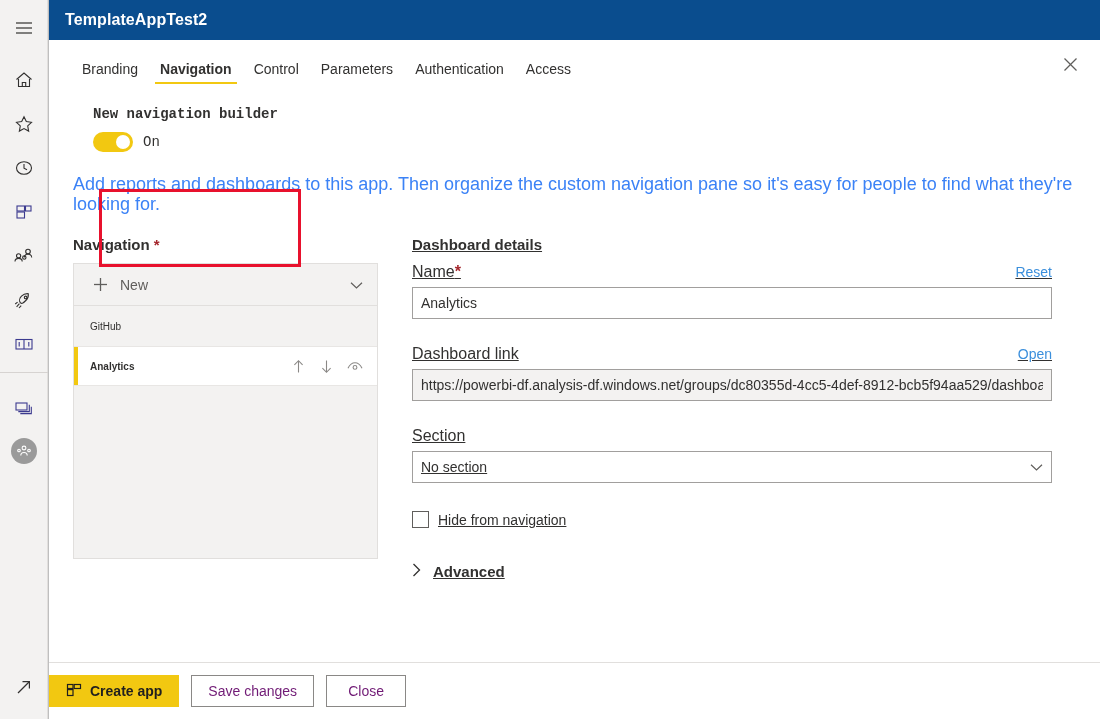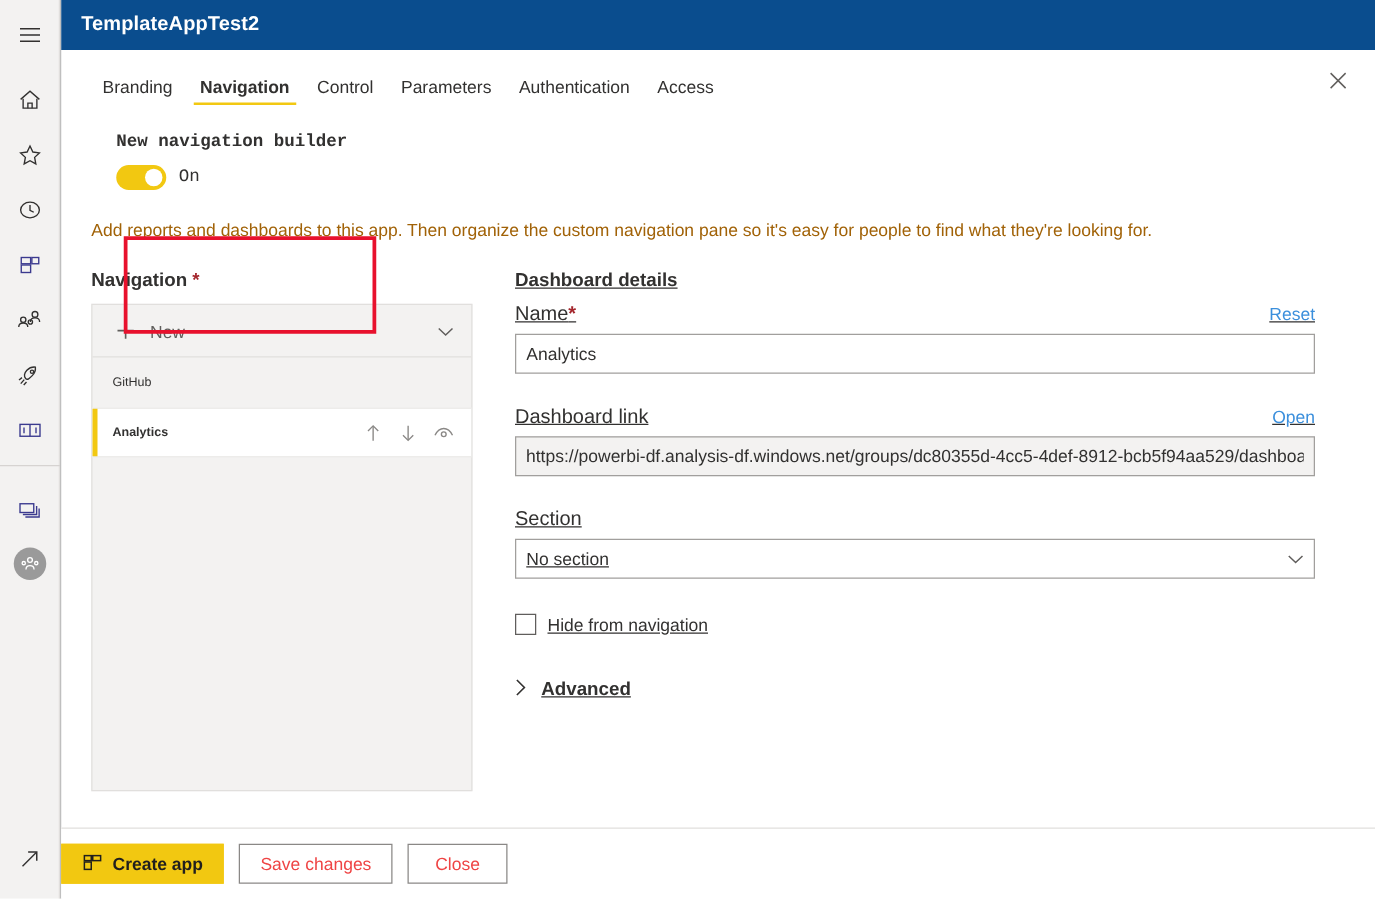--- a/index.html
+++ b/index.html
@@ -150,22 +150,22 @@
   .redbox {
     position: absolute;
     left: 50px; top: 105px;
     width: 202px; height: 78px;
     border: 3px solid #e8112d;
     pointer-events: none;
   }
 
   .description {
     margin-top: 10px;
-    font-size: 14px;
-    color: #a16207;
+    font-size: 18px;
+    color: #3b82f6;
     line-height: 20px;
   }
 
   .columns {
     display: flex;
     margin-top: 22px;
     gap: 34px;
   }
   .col-nav { width: 305px; flex: 0 0 305px; }
   .col-details { flex: 1 1 auto; padding-right: 24px; text-decoration: underline; }
@@ -174,21 +174,21 @@
     font-size: 15px;
     font-weight: bold;
     color: #323130;
     margin-bottom: 10px;
   }
   .req { color: #a4262c; font-weight: bold; }
 
   .navlist {
     border: 1px solid #e1dfdd;
     background: #f3f2f1;
-    height: 390px;
+    height: 296px;
     display: flex;
     flex-direction: column;
   }
   .nav-new {
     height: 42px;
     display: flex;
     align-items: center;
     padding: 0 14px 0 16px;
     border-bottom: 1px solid #e1dfdd;
     cursor: pointer;
@@ -308,21 +308,21 @@
     background: #ffffff;
   }
   .btn {
     height: 32px;
     min-width: 80px;
     padding: 0 16px;
     font-family: "Liberation Sans", sans-serif;
     font-size: 14px;
     border: 1px solid #8a8886;
     background: #ffffff;
-    color: #ef4444;
+    color: #701a75;
     cursor: pointer;
     display: flex;
     align-items: center;
     justify-content: center;
     gap: 8px;
     white-space: nowrap;
   }
   .btn.primary {
     background: #f2c811;
     border-color: #f2c811;

